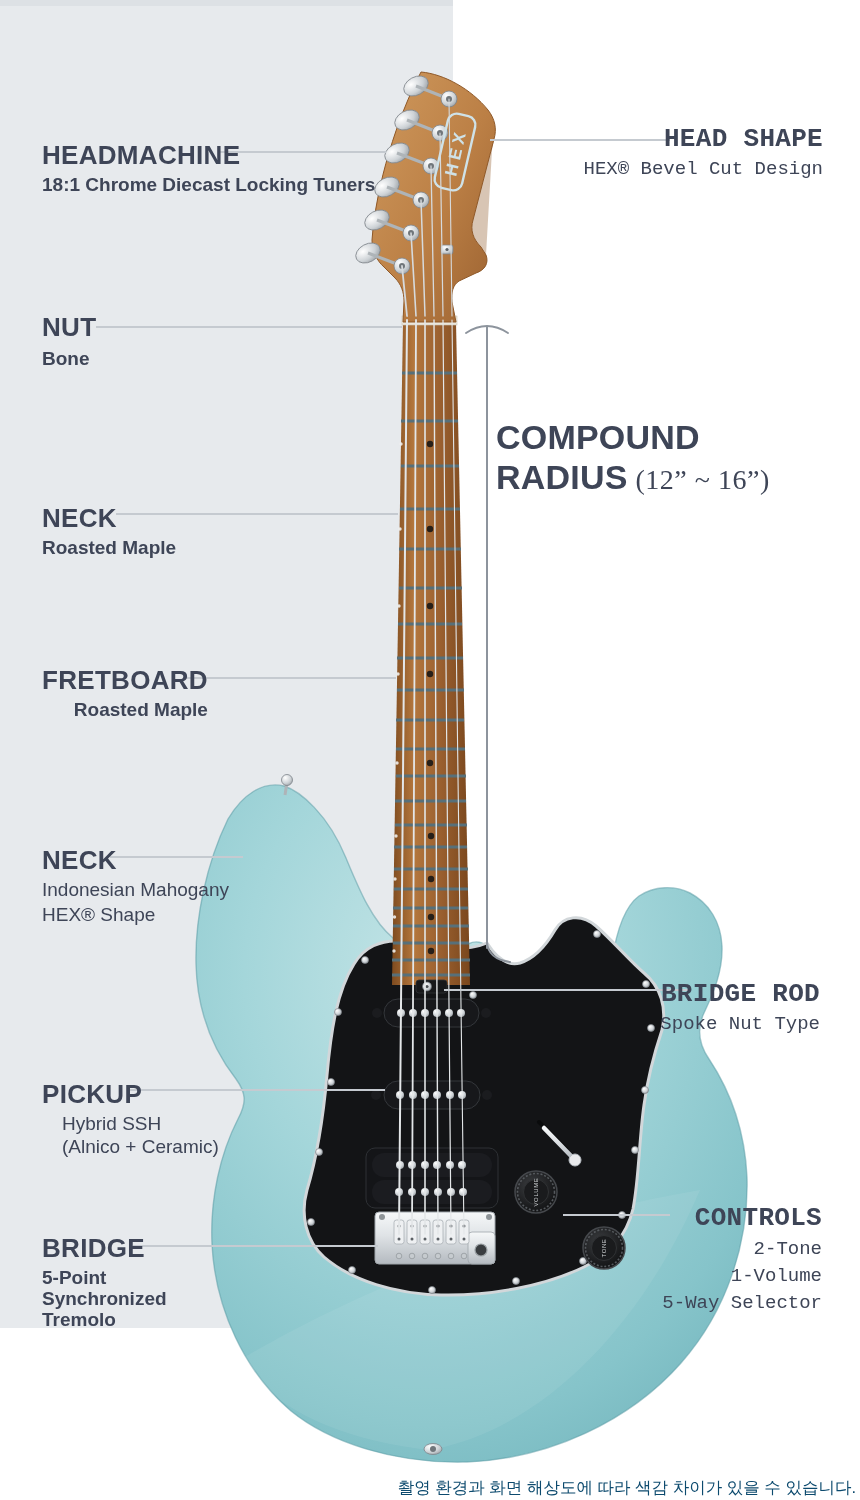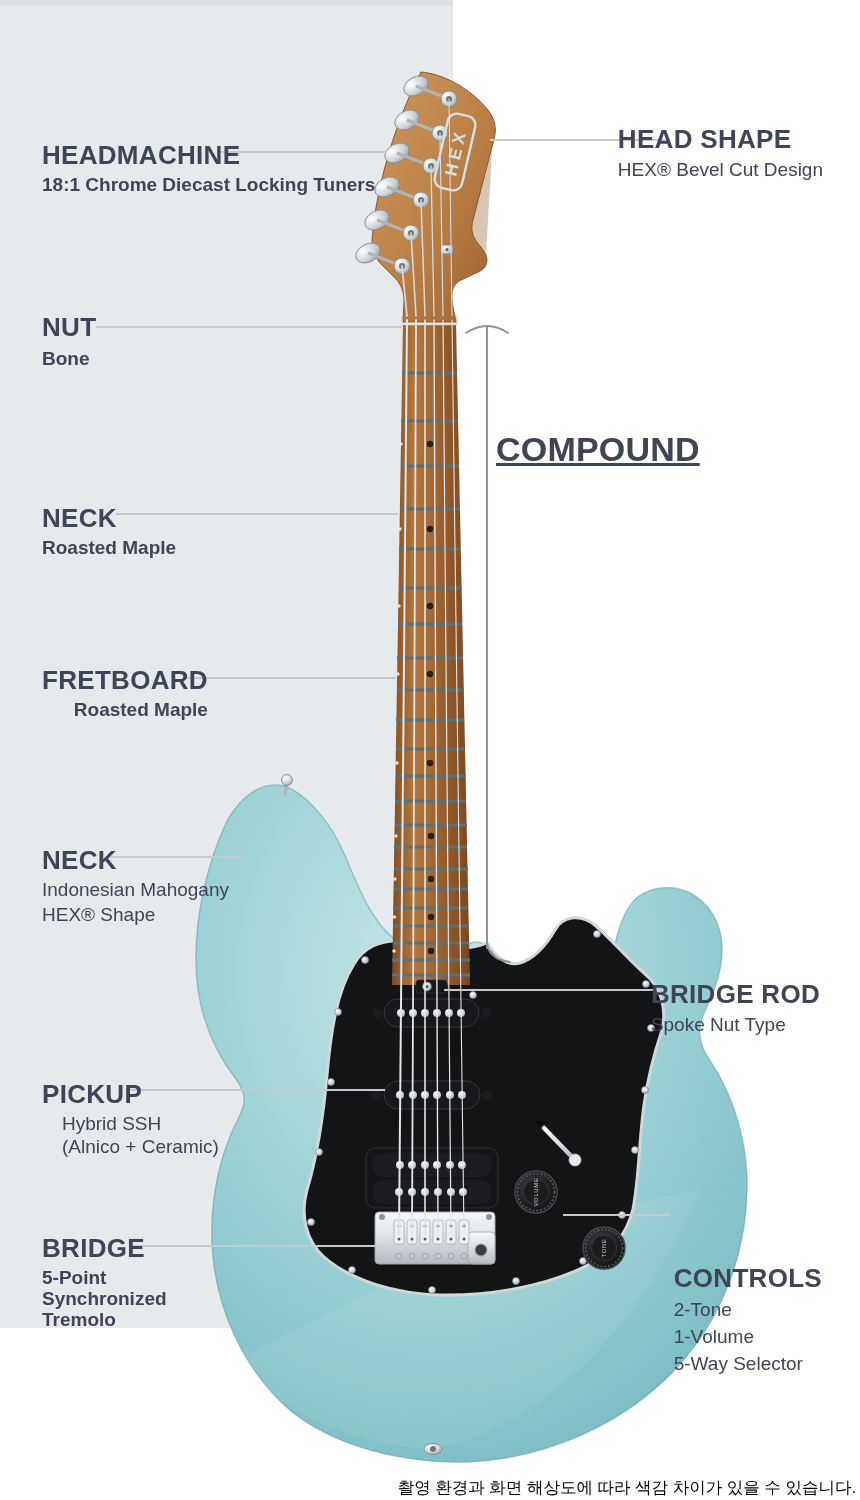--- a/index.html
+++ b/index.html
@@ -4,33 +4,33 @@
 <style>
   html,body{margin:0;padding:0;}
   body{
     width:860px;height:1500px;position:relative;background:#ffffff;overflow:hidden;
     font-family:"Liberation Sans",sans-serif;color:#3e4557;
   }
   .panel{position:absolute;left:0;top:0;width:453px;height:1328px;background:#e7eaed;}
   .panel-strip{position:absolute;left:0;top:0;width:453px;height:6px;background:#dde1e5;}
   svg.guitar{position:absolute;left:0;top:0;}
   .lbl{position:absolute;}
-  .lbl.right{text-align:left;}
+  .lbl.right{text-align:right;font-family:Liberation Mono, monospace;}
   .t{font-size:26px;font-weight:700;letter-spacing:.3px;line-height:30px;white-space:nowrap;}
   .s{font-size:19px;line-height:25px;white-space:nowrap;}
   .s.b{font-weight:700;line-height:26px;}
   .s.tight{line-height:23px;margin-left:20px;}
   .s.list{line-height:27px;}
   .s.bridge{line-height:21px;font-weight:700;}
   .gap2{margin-top:2px;text-align:right;} .gap3{margin-top:3px;} .gap4{margin-top:4px;}
   .pline{position:absolute;height:2px;background:#c5cad0;}
-  .compound{position:absolute;left:496px;top:429px;text-decoration:underline;}
+  .compound{position:absolute;left:496px;top:417px;}
   .compound .big{font-size:34px;font-weight:700;letter-spacing:.2px;line-height:40px;white-space:nowrap;}
   .compound .range{font-family:"Liberation Serif",serif;font-weight:400;font-size:28px;margin-left:8px;letter-spacing:.5px;}
-  .footer{position:absolute;right:4px;top:1477px;font-size:16.5px;color:#000000;white-space:nowrap;}
+  .footer{position:absolute;right:4px;top:1477px;font-size:16.5px;color:#0c4a6e;white-space:nowrap;}
 </style>
 </head>
 <body>
 
 <div class="panel"></div>
 <div class="panel-strip"></div>
 
 <svg class="guitar" width="860" height="1500" viewBox="0 0 860 1500">
   <defs>
     <radialGradient id="bodyGrad" cx="0.42" cy="0.28" r="0.95">
@@ -384,20 +384,21 @@
   <div class="s gap3">HEX® Bevel Cut Design</div>
 </div>
 
 <div class="lbl" style="left:42px;top:312px;">
   <div class="t">NUT</div>
   <div class="s b gap4">Bone</div>
 </div>
 
 <div class="compound">
   <div class="big">COMPOUND</div>
+  <div class="big"><span>RADIUS</span><span class="range">(12” ~ 16”)</span></div>
 </div>
 
 <div class="lbl" style="left:42px;top:503px;">
   <div class="t">NECK</div>
   <div class="s b gap2">Roasted Maple</div>
 </div>
 
 <div class="lbl" style="left:42px;top:665px;">
   <div class="t">FRETBOARD</div>
   <div class="s b gap2">Roasted Maple</div>
@@ -413,21 +414,21 @@
   <div class="t">BRIDGE ROD</div>
   <div class="s gap3">Spoke Nut Type</div>
 </div>
 
 <div class="lbl" style="left:42px;top:1079px;">
   <div class="t">PICKUP</div>
   <div class="s tight gap3">Hybrid SSH</div>
   <div class="s tight">(Alnico + Ceramic)</div>
 </div>
 
-<div class="lbl right" style="right:38px;top:1263px;">
+<div class="lbl right" style="right:38px;top:1203px;">
   <div class="t">CONTROLS</div>
   <div class="s list gap3">2-Tone</div>
   <div class="s list">1-Volume</div>
   <div class="s list">5-Way Selector</div>
 </div>
 
 <div class="lbl" style="left:42px;top:1233px;">
   <div class="t">BRIDGE</div>
   <div class="s bridge gap4">5-Point</div>
   <div class="s bridge">Synchronized</div>

